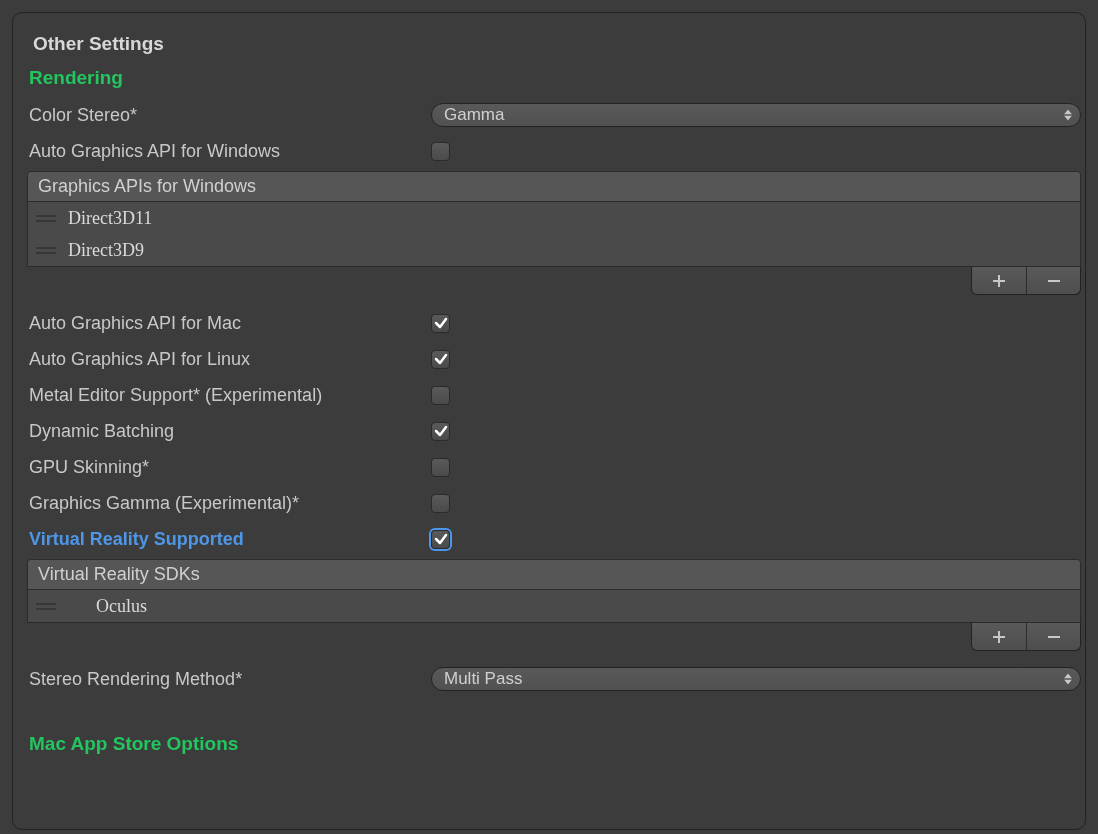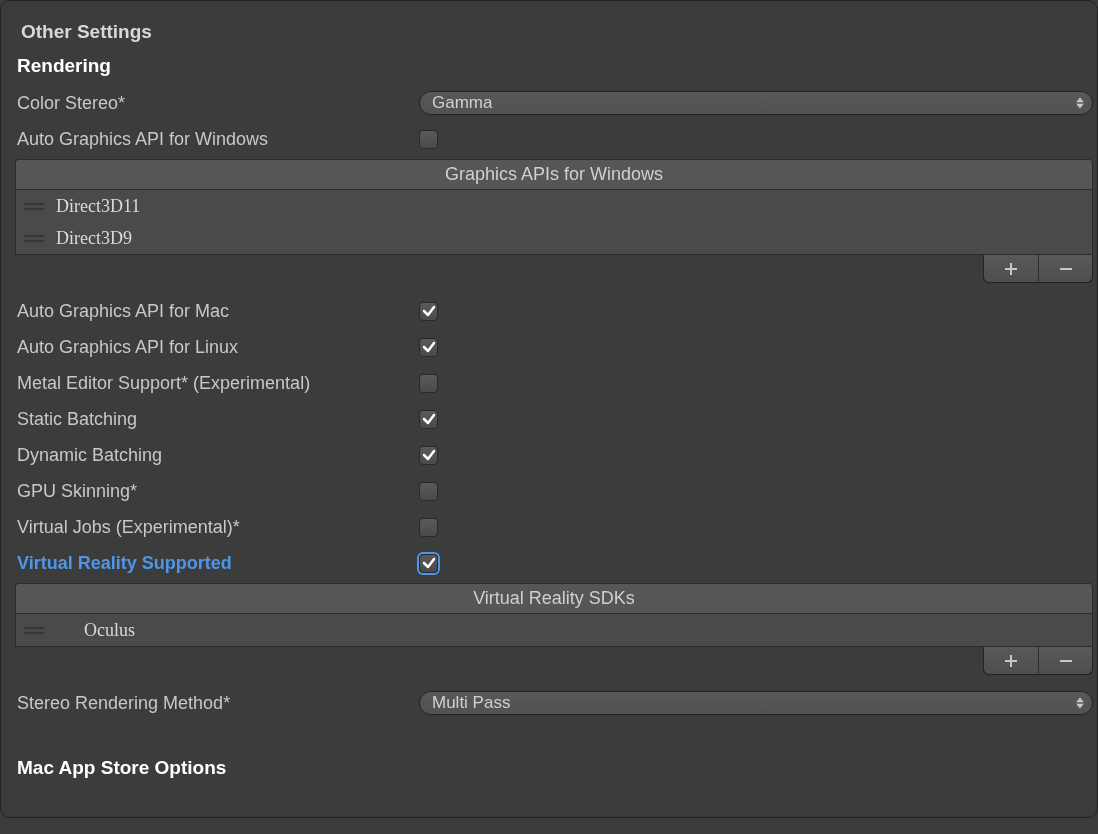--- a/index.html
+++ b/index.html
@@ -6,37 +6,37 @@
   html, body {
     width: 1098px;
     height: 834px;
     background: #3c3c3c;
     font-family: "Lucida Grande", "Segoe UI", Arial, sans-serif;
     font-size: 18px;
     color: #c8c8c8;
     overflow: hidden;
   }
   .panel {
-    margin: 0;
+    margin: 12px;
     border: 1px solid #222;
     border-radius: 10px;
     background: #3c3c3c;
     padding: 14px 4px 0 14px;
     height: calc(100% - 16px);
   }
   .section-title {
     font-weight: bold;
     font-size: 19px;
     color: #d8d8d8;
     margin: 6px 0 10px 6px;
   }
   .sub-title {
     font-weight: bold;
     font-size: 19px;
-    color: #ffffff;
+    color: #22c55e;
     margin: 12px 0 8px 2px;
   }
   .row {
     display: flex;
     align-items: center;
     min-height: 36px;
   }
   .label {
     width: 404px;
     padding-left: 2px;
@@ -93,21 +93,20 @@
     border: 1px solid #2b2b2b;
     border-radius: 4px 4px 0 0;
     overflow: hidden;
   }
   .list-header {
     background: #565656;
     padding: 4px 10px;
     font-size: 18px;
     color: #d0d0d0;
     border-bottom: 1px solid #2b2b2b;
-    text-align: center;
   }
   .list-body {
     background: #4a4a4a;
   }
   .list-item {
     display: flex;
     align-items: center;
     height: 32px;
     padding: 0 8px;
     color: #dadada;
@@ -244,53 +243,43 @@
 
   <div class="row">
     <div class="label">Metal Editor Support* (Experimental)</div>
     <div class="control">
       <div class="checkbox">
         
       </div>
     </div>
   </div>
 
-  <div class="row">
-    <div class="label">Static Batching</div>
+
+  <div class="row">
+    <div class="label">Dynamic Batching</div>
     <div class="control">
       <div class="checkbox checked">
         <svg width="14" height="14" viewBox="0 0 14 14">
             <path d="M2 7 L6 11 L12 3" stroke="#fff" stroke-width="2.5" fill="none" stroke-linecap="round" stroke-linejoin="round"></path>
           </svg>
       </div>
     </div>
   </div>
 
   <div class="row">
-    <div class="label">Dynamic Batching</div>
-    <div class="control">
-      <div class="checkbox checked">
-        <svg width="14" height="14" viewBox="0 0 14 14">
-            <path d="M2 7 L6 11 L12 3" stroke="#fff" stroke-width="2.5" fill="none" stroke-linecap="round" stroke-linejoin="round"></path>
-          </svg>
-      </div>
-    </div>
-  </div>
-
-  <div class="row">
     <div class="label">GPU Skinning*</div>
     <div class="control">
       <div class="checkbox">
         
       </div>
     </div>
   </div>
 
   <div class="row">
-    <div class="label">Virtual Jobs (Experimental)*</div>
+    <div class="label">Graphics Gamma (Experimental)*</div>
     <div class="control">
       <div class="checkbox">
         
       </div>
     </div>
   </div>
 
   <div class="row">
     <div class="label highlight">Virtual Reality Supported</div>
     <div class="control">

